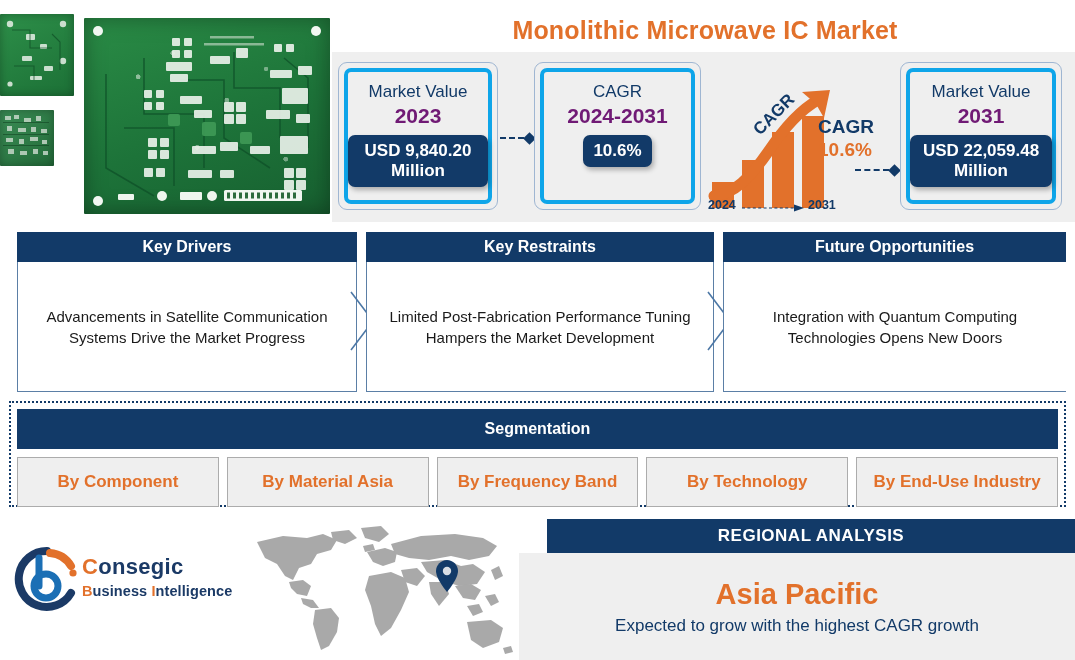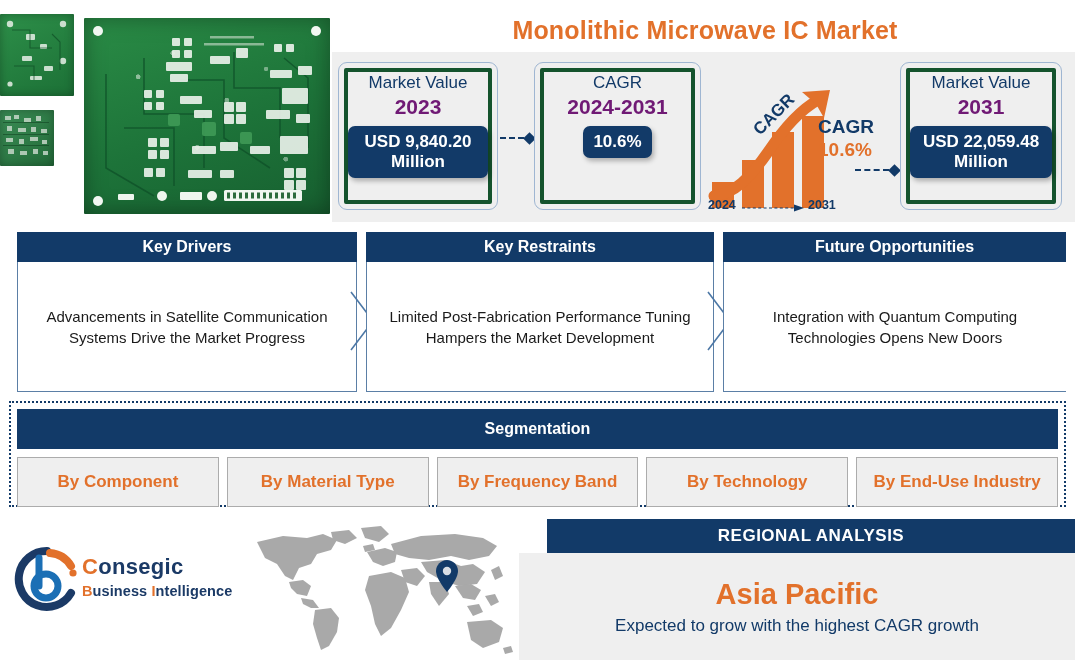--- a/index.html
+++ b/index.html
@@ -45,23 +45,23 @@
     background: linear-gradient(140deg,#3a8c55,#236b39); box-shadow: inset 0 0 10px rgba(0,0,0,.3); }
   .pcb svg { position:absolute; left:0; top:0; width:100%; height:100%; }
 
   
   .stat-card {
     position: absolute; background: #EFEFEF;
     border: 1.5px solid #9FB6D2; border-radius: 9px;
     padding: 5px;
   }
   .stat-inner {
-    width: 100%; height: 100%; border: 4px solid #14532d; border-radius: 2px;
+    width: 100%; height: 100%; border: 4px solid #0ea5e9; border-radius: 7px;
     background: #EFEFEF; display: flex; flex-direction: column;
-    align-items: center; justify-content: flex-start; 
+    align-items: center; justify-content: flex-start; padding-top: 9px;
   }
   .stat-label { color: #123A68; font-size: 17px; line-height: 21px; }
   .stat-year { color: #701a75; font-size: 21px; font-weight: bold; line-height: 25px; margin-top: 1px; }
   .stat-pill {
     margin-top: 7px; background: #123A68; color: #fff; border-radius: 7px;
     font-size: 17px; font-weight: bold; line-height: 20px; text-align: center;
     padding: 6px 10px; box-shadow: 2px 3px 5px rgba(0,0,0,.28);
   }
   .card-mv23 { left: 338px; top: 62px; width: 160px; height: 148px; }
   .card-cagr { left: 534px; top: 62px; width: 167px; height: 148px; }
@@ -384,21 +384,21 @@
 
   <div class="panel p3">
     <div class="panel-head">Future Opportunities</div>
     <div class="panel-body">Integration with Quantum Computing Technologies Opens New Doors</div>
   </div>
 
   <div class="seg-wrap">
     <div class="seg-head">Segmentation</div>
     <div class="seg-row">
       <div class="seg-item">By Component</div>
-      <div class="seg-item">By Material Type</div>
+      <div class="seg-item">By Material Asia</div>
       <div class="seg-item">By Frequency Band</div>
       <div class="seg-item">By Technology</div>
       <div class="seg-item">By End-Use Industry</div>
     </div>
   </div>
 
   <div class="logo-wrap">
     <svg class="logo-mark" viewBox="0 0 66 66" aria-hidden="true">
       <path d="M33 5 A28 28 0 1 0 57 47" stroke="#1B3A66" stroke-width="8" fill="none" stroke-linecap="round"></path>
       <path d="M36 7 A27 27 0 0 1 57 20" stroke="#E2712B" stroke-width="8" fill="none" stroke-linecap="round"></path>

